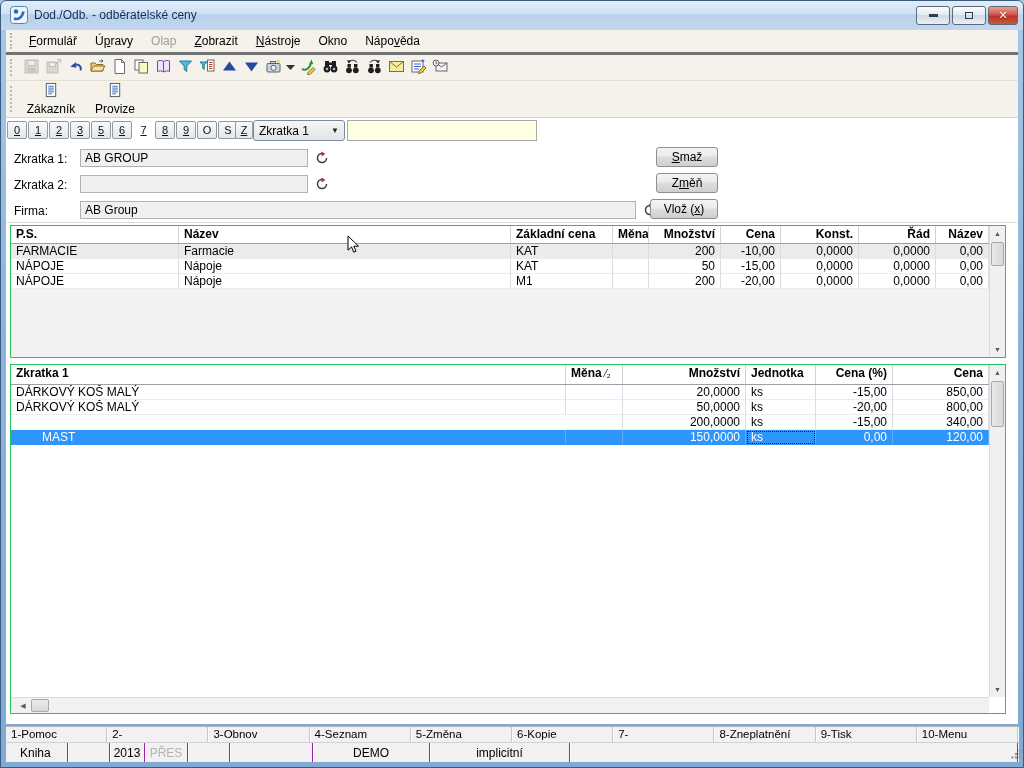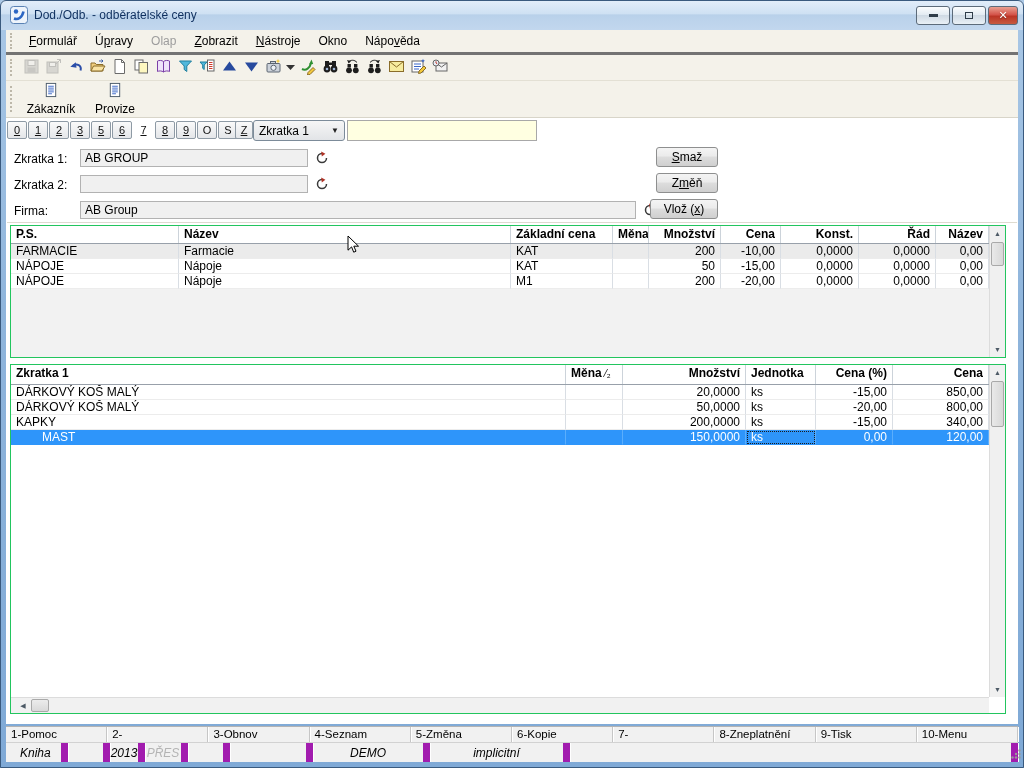--- a/index.html
+++ b/index.html
@@ -75,22 +75,22 @@
     font-size:7px;color:#4d5a66;background:#f0f0f0;}
   .sthumb{position:absolute;left:1px;width:13px;background:linear-gradient(90deg,#e9e9e9,#d8d8d8);
     border:1px solid #a9a9a9;border-radius:2px;box-sizing:border-box;}
   .hscroll{position:absolute;left:0;right:0;bottom:0;height:16px;background:#f1f1f1;border-top:1px solid #dcdcdc;box-sizing:border-box;}
   .hbtn{position:absolute;top:1px;width:14px;height:14px;display:flex;align-items:center;justify-content:center;font-size:7px;color:#4d5a66;}
   .hthumb{position:absolute;top:1px;height:13px;background:linear-gradient(180deg,#ececec,#d9d9d9);border:1px solid #a9a9a9;border-radius:2px;box-sizing:border-box;}
   
   #fkeys{left:6px;top:726px;width:1012px;height:16px;background:#f1f1f1;border-top:1px solid #b3b3b3;display:flex;box-sizing:border-box;}
   .fkey{flex:1;border-right:1px solid #c6c6c6;box-shadow:1px 0 0 #fff;padding:1px 0 0 5px;font-size:11.5px;white-space:nowrap;overflow:hidden;}
   #statusbar{left:6px;top:742px;width:1012px;height:20px;background:#f1f1f1;border-top:1px solid #d2d2d2;display:flex;box-sizing:border-box;}
-  .scell{border-right:7px solid #a21caf;box-shadow:1px 0 0 #fff;box-sizing:border-box;display:flex;align-items:center;justify-content:center;
-    font-size:12px;white-space:nowrap;overflow:hidden;font-style:italic;}
+  .scell{border-right:1px solid #a21caf;box-shadow:1px 0 0 #fff;box-sizing:border-box;display:flex;align-items:center;justify-content:center;
+    font-size:12px;white-space:nowrap;overflow:hidden;}
   .scell.left{justify-content:flex-start;padding-left:14px;}
   .scell.muted{color:#b4b4b4;}
   #grip{position:absolute;right:3px;top:748px;width:10px;height:10px;z-index:60;}
   #cursor{left:347px;top:235px;width:13px;height:19px;z-index:100;}
   u{text-decoration:underline;}
 </style>
 </head>
 <body>
 
 <div class="abs" id="titlebar">
@@ -408,21 +408,20 @@
     </div>
     <div class="trow" style="top: 35px; height: 15px;">
       <span class="td" style="left: 0px; width: 555px; text-align: left;">DÁRKOVÝ KOŠ MALÝ</span>
       <span class="td" style="left: 555px; width: 57px; text-align: left;"></span>
       <span class="td" style="left: 612px; width: 123px; text-align: right;">50,0000</span>
       <span class="td" style="left: 735px; width: 70px; text-align: left;">ks</span>
       <span class="td" style="left: 805px; width: 77px; text-align: right;">-20,00</span>
       <span class="td" style="left: 882px; width: 96px; text-align: right;">800,00</span>
     </div>
     <div class="trow" style="top: 50px; height: 15px;">
-      <span class="td" style="left: 0px; width: 555px; text-align: left;">KAPKY</span>
       <span class="td" style="left: 555px; width: 57px; text-align: left;"></span>
       <span class="td" style="left: 612px; width: 123px; text-align: right;">200,0000</span>
       <span class="td" style="left: 735px; width: 70px; text-align: left;">ks</span>
       <span class="td" style="left: 805px; width: 77px; text-align: right;">-15,00</span>
       <span class="td" style="left: 882px; width: 96px; text-align: right;">340,00</span>
     </div>
     <div class="trow sel" style="top: 65px; height: 15px;">
       <span class="td" style="left: 0px; width: 555px; text-align: left; padding-left: 31px;">MAST</span>
       <span class="td" style="left: 555px; width: 57px; text-align: left;"></span>
       <span class="td" style="left: 612px; width: 123px; text-align: right;">150,0000</span>

